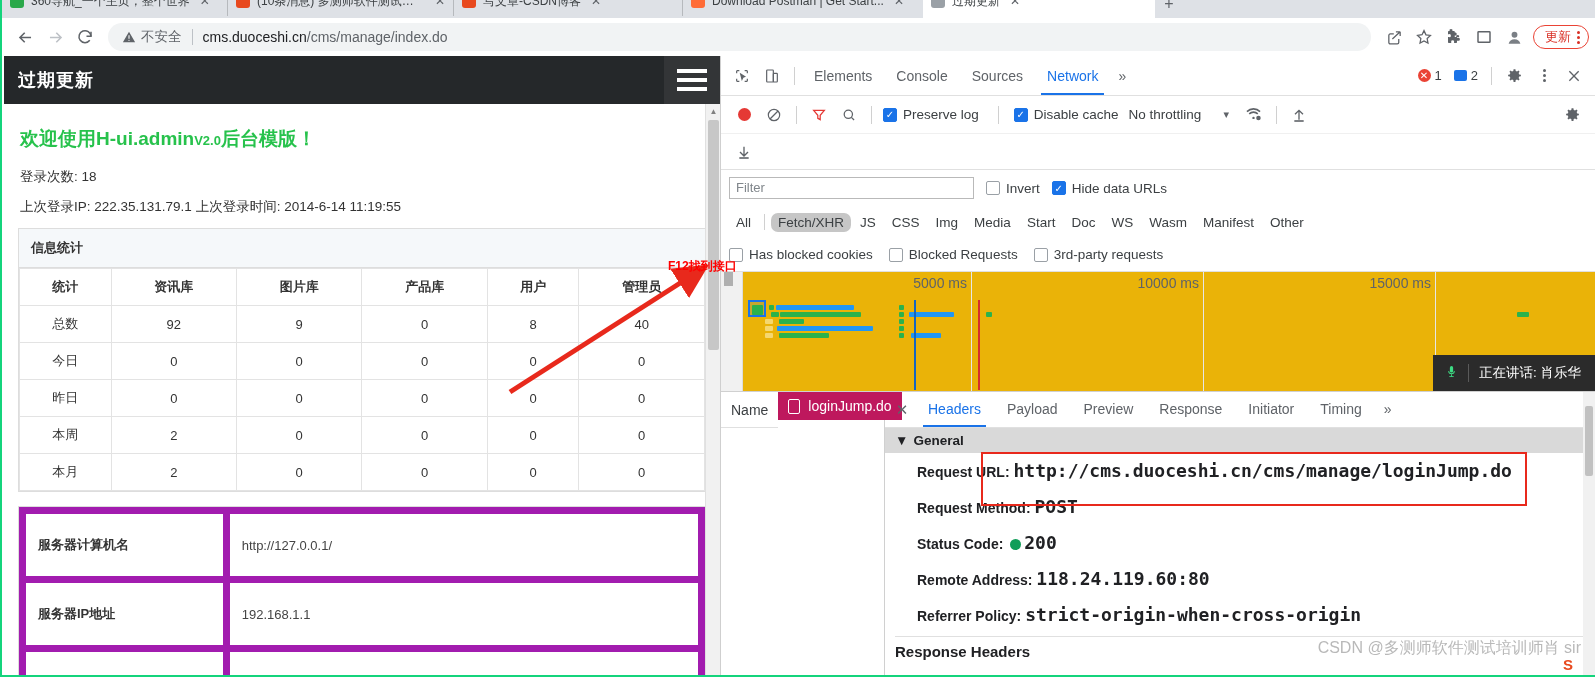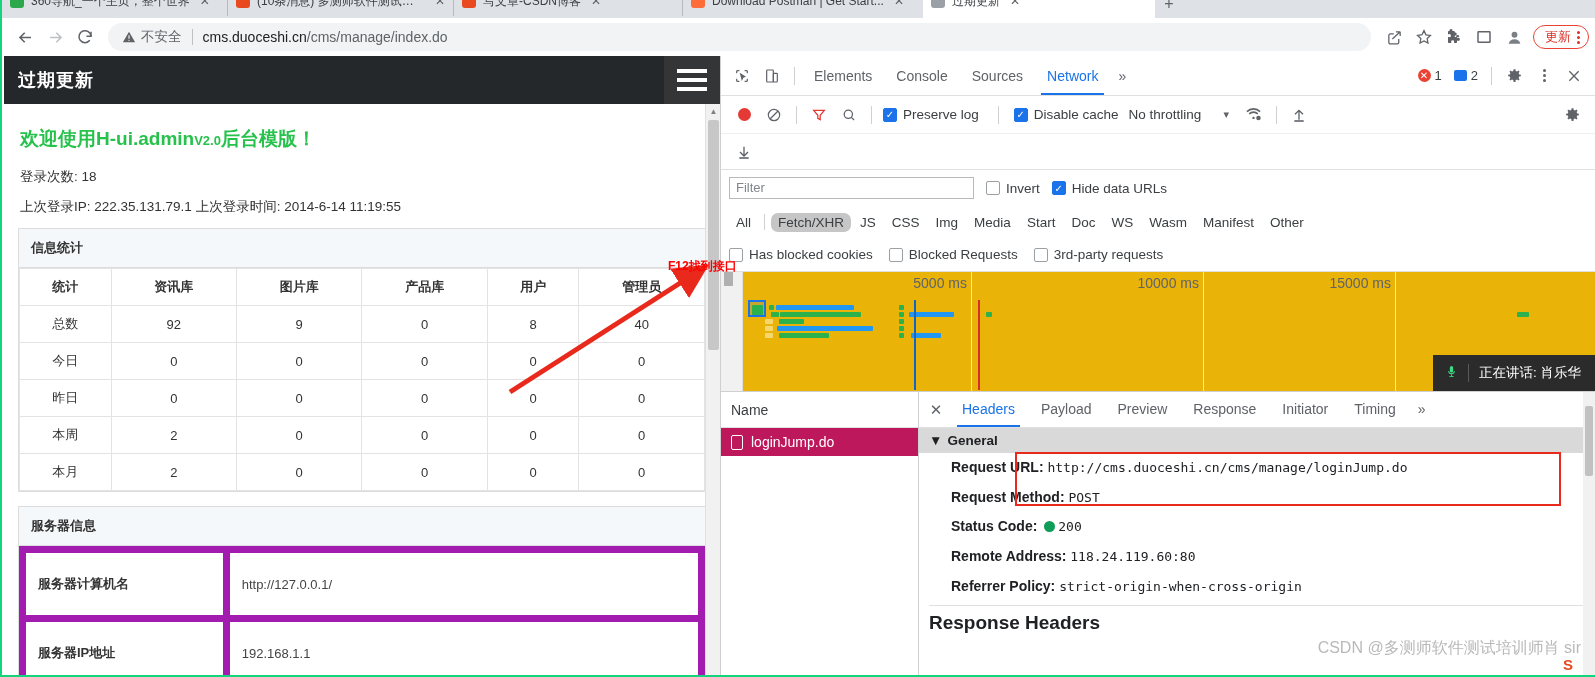--- a/index.html
+++ b/index.html
@@ -153,22 +153,22 @@
   .vline-red { position:absolute; width:2px; background:#d32f2f; }
   .sel-box { position:absolute; border:2px solid #1a73e8; background:rgba(26,115,232,.18); }
 
   .mic-toast { position:absolute; right:0; bottom:0; height:36px; background:#2b2b2b;
                color:#fff; display:flex; align-items:center; gap:10px; padding:0 14px 0 12px;
                font-size:13.5px; z-index:5; }
   .mic-toast .msep { width:1px; height:18px; background:#5a5a5a; }
 
   
   .dt-split { flex:1 1 auto; display:flex; min-height:0; }
-  .dt-namecol { width:198px; flex:0 0 auto; border-right:1px solid #d0d0d0;
-                display:flex; flex-direction:column; }
+  .dt-namecol { width:164px; flex:0 0 auto; border-right:1px solid #d0d0d0;
+                display:flex; flex-direction:row; }
   .namecol-head { height:36px; display:flex; align-items:center; padding:0 10px;
                   font-size:14px; color:#3c4043; border-bottom:1px solid #e0e0e0; }
   .req-row { height:28px; display:flex; align-items:center; gap:8px; padding:0 10px;
              background:#be185d; color:#fff; font-size:14px; }
   .req-row .docico { width:12px; height:15px; border:1.5px solid #fff; border-radius:2px; }
 
   .dt-detail { flex:1 1 auto; display:flex; flex-direction:column; min-width:0;
                position:relative; }
   .detail-tabs { height:36px; display:flex; align-items:center; gap:0;
                  border-bottom:1px solid #e0e0e0; padding-left:4px; flex:0 0 auto; }
@@ -177,25 +177,25 @@
   .dtab.active { color:#1a73e8; }
   .dtab.active::after { content:""; position:absolute; left:8px; right:8px; bottom:0;
                         height:2px; background:#1a73e8; }
   .close-x { width:26px; height:26px; display:flex; align-items:center;
              justify-content:center; color:#5f6368; font-size:15px; }
   .detail-body { flex:1 1 auto; overflow:hidden; position:relative; }
   .sec-head { background:#d9d9d9; padding:5px 10px; font-size:13.5px; font-weight:bold;
               color:#202124; display:flex; align-items:center; gap:5px; }
   .kv { padding:4px 10px 4px 32px; font-size:14px; color:#202124; line-height:1.55; }
   .kv .k { font-weight:bold; }
-  .kv .v { font-family:"DejaVu Sans Mono","Liberation Mono",monospace; font-size:13px; }
+  .kv .v { font-family:"DejaVu Sans Mono","Liberation Mono",monospace; font-size:18px;font-weight:bold; }
   .kv .status-dot { display:inline-block; width:11px; height:11px; border-radius:50%;
                     background:#0f9d58; vertical-align:-1px; margin:0 3px; }
   .hr-thin { border-top:1px solid #e0e0e0; margin:4px 10px 0 10px; }
-  .resp-head { padding:6px 10px; font-size:19px; font-weight:bold; color:#202124; }
+  .resp-head { padding:6px 10px; font-size:15px; font-weight:bold; color:#202124; }
 
   .annot-box { position:absolute; border:2px solid #e8291c; pointer-events:none; }
   .watermark { position:absolute; right:14px; bottom:16px; color:#b9b9b9; font-size:16px;
                white-space:nowrap; }
   .csdn-logo { position:absolute; right:22px; bottom:2px; color:#e8491e; font-size:15px;
                font-weight:bold; }
 
   .dt-scrollbar { position:absolute; right:0; top:0; width:12px; bottom:0;
                   background:#f1f1f1; }
   .dt-scrollbar .thumb { position:absolute; left:2px; top:14px; width:8px; height:70px;
@@ -387,21 +387,20 @@
                 <td>0</td>
                 <td>0</td>
                 <td>0</td>
                 <td>0</td>
               </tr>
             </tbody>
         </table>
       </div>
 
       <div class="panel">
-        <div class="panel-head">服务器信息</div>
         <table class="srv">
           <tbody id="srv-body">
               <tr>
                 <td class="k">服务器计算机名</td>
                 <td class="v">http://127.0.0.1/</td>
               </tr>
               <tr>
                 <td class="k">服务器IP地址</td>
                 <td class="v">192.168.1.1</td>
               </tr>
@@ -595,21 +594,21 @@
       <div class="ov-left-gutter">
         <div class="gthumb"></div>
       </div>
       <div class="ov-ruler">
         <div class="ov-tick" style="left:228px">
             <span>5000 ms</span>
           </div>
         <div class="ov-tick" style="left:460px">
             <span>10000 ms</span>
           </div>
-        <div class="ov-tick" style="left:652px">
+        <div class="ov-tick" style="left:692px">
             <span>15000 ms</span>
           </div>
       </div>
 
       <div id="waterfall">
         <div class="sel-box" style="left:27px; top:28px; width:18px; height:17px;"></div>
         <div class="bar green" style="left:31px; top:33px; width:11px; height:10px;"></div>
 
         <div class="bar green" style="left:48px; top:33px; width:5px;"></div>
         <div class="bar blue" style="left:55px; top:33px; width:78px;"></div>

